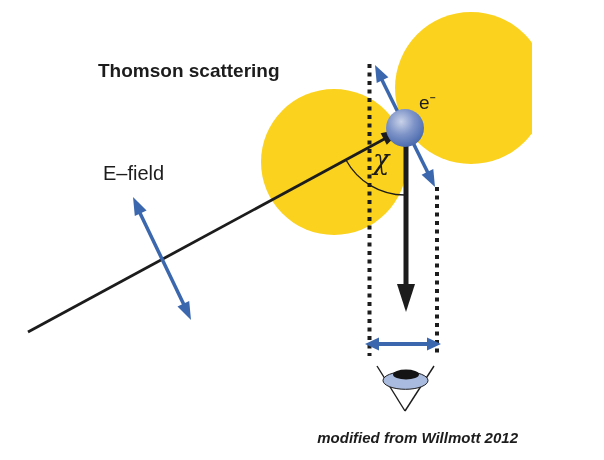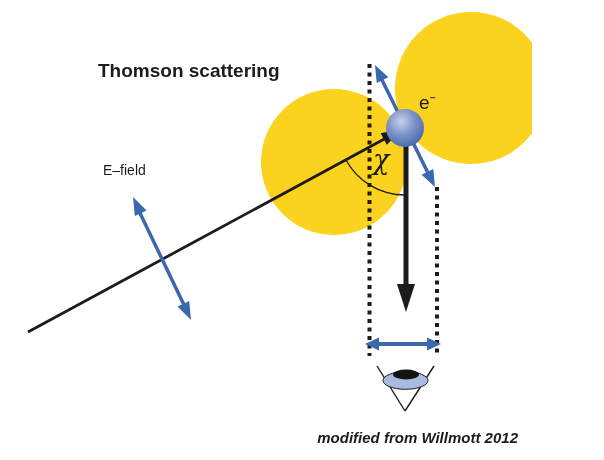--- a/index.html
+++ b/index.html
@@ -6,21 +6,21 @@
   .stage{
     position:relative;
     width:532px;height:460px;
     background:#ffffff;
     overflow:hidden;
     font-family:"Liberation Sans", sans-serif;
   }
   .stage svg{position:absolute;left:0;top:0;}
   .label{position:absolute;color:#1c1c1c;white-space:nowrap;}
   .title{left:98px;top:60px;font-size:19px;font-weight:bold;}
-  .efield{left:103px;top:162px;font-size:14px;}
+  .efield{left:103px;top:162px;font-size:20px;}
   .electron-label{left:419px;top:89px;font-size:19px;}
   .chi{left:373px;top:144px;font-size:27px;font-style:italic;font-family:"DejaVu Serif", serif;}
   .credit{right:14px;top:429px;font-size:15px;font-weight:bold;font-style:italic;}
 </style>
 </head>
 <body>
 
 <div class="stage">
 
   <svg width="604" height="460" viewBox="0 0 604 460">

